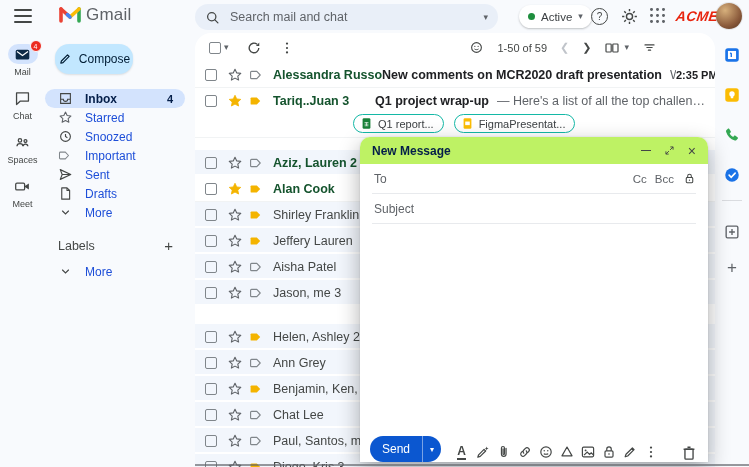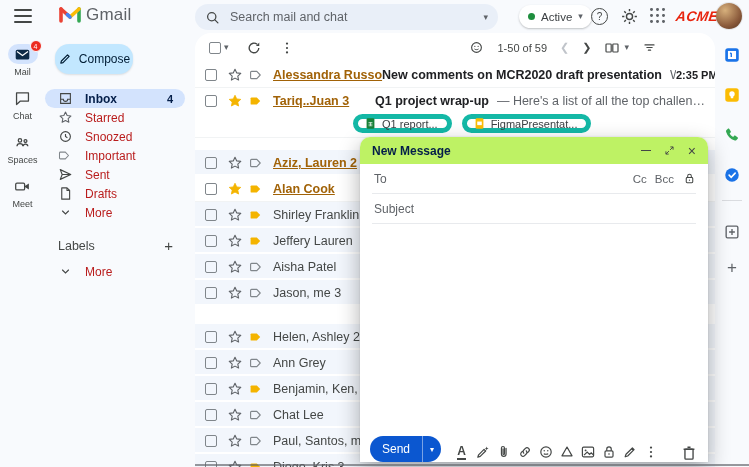--- a/index.html
+++ b/index.html
@@ -37,21 +37,21 @@
   .rail-item .iconwrap{position:relative;width:30px;height:20px;border-radius:10px;display:flex;align-items:center;justify-content:center;}
   .rail-item.active .iconwrap{background:#d3e3fd;}
   .rail-item .glabel{font-size:9px;color:#444746;margin-top:3px;}
   .rail-badge{position:absolute;top:-4px;right:-4px;min-width:12px;height:12px;border-radius:7px;background:#ec2c20;border:1.5px solid #f8fafd;color:#fff;font-size:7px;display:flex;align-items:center;justify-content:center;padding:0 2px;}
 
   
   .sidenav{position:absolute;left:45px;top:33px;width:150px;bottom:0;}
   .compose-btn{margin:11px 0 0 10px;width:78px;height:30px;border-radius:14px;background:#c2e7ff;display:flex;align-items:center;justify-content:center;gap:7px;cursor:pointer;box-shadow:0 1px 2px rgba(60,64,67,.15);}
   .compose-btn .lbl{font-size:12px;font-weight:500;color:#001d35;}
   .navlist{margin-top:15px;}
-  .nav-item{height:19px;display:flex;align-items:center;padding-left:13px;gap:12px;font-size:12px;color:#b91c1c;width:140px;border-radius:10px;cursor:pointer;}
+  .nav-item{height:19px;display:flex;align-items:center;padding-left:13px;gap:12px;font-size:12px;color:#1d4ed8;width:140px;border-radius:10px;cursor:pointer;}
   .nav-item.active{background:#d3e3fd;font-weight:700;color:#041e49;}
   .nav-item .nicon{width:15px;height:15px;}
   .nav-item .count{margin-left:auto;padding-right:12px;font-size:11px;}
   .labels-head{margin-top:15px;display:flex;align-items:center;padding-left:13px;width:140px;font-size:12.5px;color:#444746;}
   .labels-head .plus{margin-left:auto;padding-right:12px;font-size:15px;color:#444746;cursor:pointer;}
   .labels-more{margin-top:8px;}
 
   
   .listcard{position:absolute;left:195px;top:33px;width:520px;bottom:0;background:#fff;border-radius:16px 16px 0 0;overflow:hidden;}
   .list-toolbar{height:29px;display:flex;align-items:center;padding-left:14px;gap:0;}
@@ -68,27 +68,27 @@
   .email-row.tall{height:50px;}
   .email-row.unread{background:#fff;border-bottom:1px solid #f1f3f4;}
   .email-row.unread.dim{background:#f2f6fc;border-bottom:2px solid #fff;}
   .email-row.gap-before{margin-top:12px;}
   .email-row.gap-after{margin-bottom:18px;}
   .row-main{height:26px;display:flex;align-items:center;padding-left:10px;font-size:12.5px;color:#444746;}
   .sicon{width:16px;height:16px;flex:none;}
   .star-slot{margin-left:10px;}
   .imp-slot{margin-left:6px;}
   .from{display:block;flex:0 0 102px;margin-left:8px;white-space:nowrap;color:#444746;}
-  .unread .from{font-weight:700;color:#a16207;text-decoration:underline;}
+  .unread .from{font-weight:700;color:#14532d;}
   .subjwrap{flex:1;min-width:0;display:flex;align-items:center;}
   .subject{white-space:nowrap;flex:none;font-weight:700;color:#202124;}
   .snippet{flex:1;min-width:0;overflow:hidden;text-overflow:ellipsis;white-space:nowrap;color:#5f6368;font-weight:400;margin-left:8px;padding-right:6px;}
   .time{flex:none;margin-left:auto;padding-right:20px;font-size:11px;font-weight:700;color:#202124;}
   .row-chips{display:flex;padding-left:158px;align-items:center;}
-  .chip{height:19px;border:5px solid #14b8a6;border-radius:10px;background:#fff;display:inline-flex;align-items:center;gap:5px;padding:0 9px 0 6px;font-size:11px;color:#3c4043;margin-right:10px;}
+  .chip{height:19px;border:1px solid #14b8a6;border-radius:10px;background:#fff;display:inline-flex;align-items:center;gap:5px;padding:0 9px 0 6px;font-size:11px;color:#3c4043;margin-right:10px;}
   .chip .cicn{width:13px;height:13px;}
 
   
   .compose{position:absolute;left:360px;top:137px;width:348px;height:325px;background:#fff;border-radius:10px 10px 0 0;z-index:10;
            box-shadow:0 8px 22px rgba(0,0,0,.32),0 0 2px rgba(0,0,0,.12);display:flex;flex-direction:column;}
   .c-head{height:27px;background:#bef264;border-radius:10px 10px 0 0;display:flex;align-items:center;padding:0 12px;cursor:move;}
   .c-title{font-size:12px;font-weight:600;color:#041e49;}
   .c-hicons{margin-left:auto;display:flex;align-items:center;gap:13px;color:#444746;}
   .c-min{width:10px;border-top:1.8px solid #444746;cursor:pointer;}
   .c-exp{width:11px;height:11px;cursor:pointer;}

